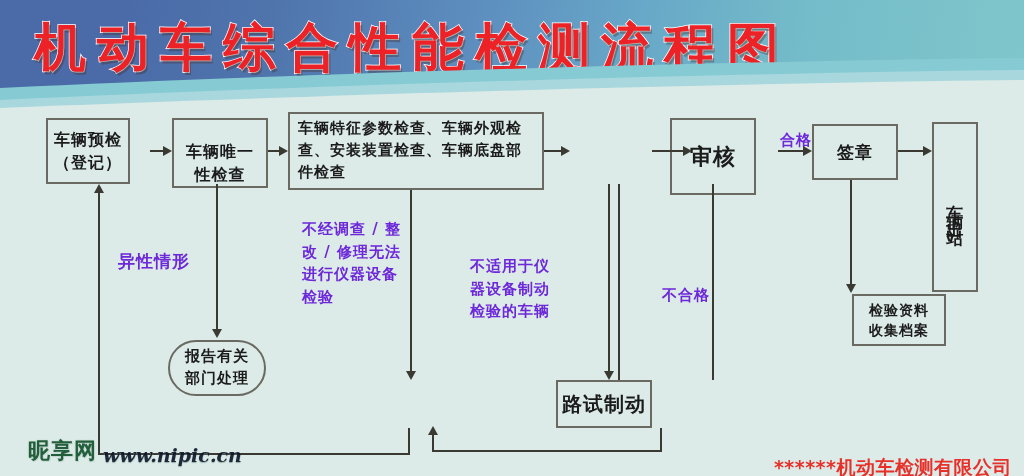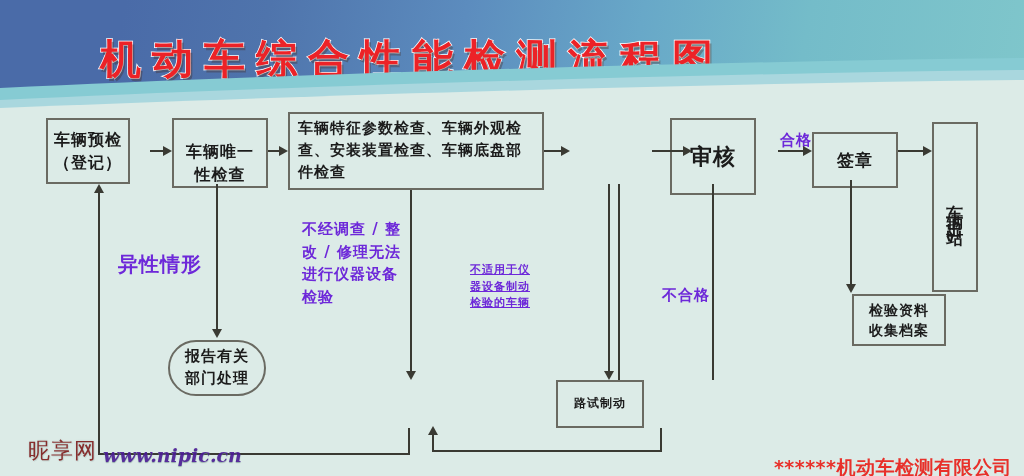--- a/index.html
+++ b/index.html
@@ -9,24 +9,24 @@
     background:#dcebe7;
   }
   
   .banner{
     position:absolute;left:0;top:0;width:1024px;height:96px;
     background:linear-gradient(100deg,#4a6ba8 0%,#4a6ba8 12%,#4f74ac 26%,#5c8cbe 45%,#68a8c8 62%,#74bcc9 78%,#7fc6cb 100%);
     overflow:hidden;
   }
   .banner-inner{position:absolute;inset:0;}
   .title{
-    position:absolute;left:0;top:11px;width:824px;height:96px;
+    position:absolute;left:0;top:0;width:824px;height:96px;
     display:flex;align-items:center;justify-content:center;
     font-family:"DejaVu Sans","Liberation Sans",sans-serif;
-    font-weight:bold;font-size:41px;letter-spacing:11px;
+    font-weight:bold;font-size:52px;letter-spacing:11px;
     color:#ec2227;
     -webkit-text-stroke:1.5px #ffffff;
     paint-order:stroke fill;
     text-shadow:2px 3px 0 rgba(70,40,30,.35);
     white-space:nowrap;
   }
   
   .curve{position:absolute;left:0;width:1024px;pointer-events:none;}
   .curve svg{display:block;}
   
@@ -54,27 +54,27 @@
   .arrow{position:absolute;width:0;height:0;}
   .arrow.right{border-top:5px solid transparent;border-bottom:5px solid transparent;border-left:9px solid #3a3a33;}
   .arrow.down{border-left:5px solid transparent;border-right:5px solid transparent;border-top:9px solid #3a3a33;}
   .arrow.up{border-left:5px solid transparent;border-right:5px solid transparent;border-bottom:9px solid #3a3a33;}
   
   .wm-left{
     position:absolute;left:28px;top:436px;display:flex;align-items:flex-end;gap:6px;
     opacity:.92;
   }
   .wm-logo{
-    font-size:22px;font-weight:normal;color:#7f1d1d;letter-spacing:1px;
+    font-size:22px;font-weight:bold;color:#14532d;letter-spacing:1px;
     text-shadow:0 0 2px #b6c9c6,1px 1px 0 #c9dad6;
     font-family:"DejaVu Sans","Liberation Sans",sans-serif;
     text-align:right;
   }
   .wm-url{
-    font-style:italic;font-size:19px;font-weight:bold;color:#4c1d95;
+    font-style:italic;font-size:19px;font-weight:bold;color:#0f172a;
     text-shadow:0 1px 1px rgba(120,150,148,.8);
     font-family:"DejaVu Serif","Liberation Serif",serif;
   }
   .wm-id{
     position:absolute;right:10px;top:440px;
     background:rgba(150,160,158,.55);color:#eef4f3;
     font-size:13px;letter-spacing:.3px;padding:1px 6px 2px;
     font-family:"DejaVu Sans","Liberation Sans",sans-serif;
     white-space:nowrap;
   }
@@ -116,51 +116,51 @@
 
   <div class="node" style="left:288px;top:112px;width:256px;height:78px;font-size:15px;padding:4px 8px;justify-content:flex-start;text-align:left;">
     <span>车辆特征参数检查、车辆外观检查、安装装置检查、车辆底盘部件检查</span>
   </div>
 
 
   <div class="node" style="left:670px;top:118px;width:86px;height:77px;font-size:22px;">
     <span>审核</span>
   </div>
 
-  <div class="node" style="left:812px;top:132px;width:86px;height:56px;font-size:17px;text-align:center;">
+  <div class="node" style="left:812px;top:124px;width:86px;height:56px;font-size:17px;text-align:center;">
     <span>签章</span>
   </div>
 
   <div class="node vertical" style="left:932px;top:122px;width:46px;height:170px;font-size:17px;">
     <span>车辆出站</span>
   </div>
 
   <div class="node" style="left:804px;top:294px;width:94px;height:52px;font-size:14px;margin-left:48px;">
     <span style="white-space:pre-line">检验资料
 收集档案</span>
   </div>
 
   <div class="node" style="left:168px;top:340px;width:98px;height:56px;font-size:15px;border-radius:28px;">
     <span style="white-space:pre-line">报告有关
 部门处理</span>
   </div>
 
 
-  <div class="node" style="left:556px;top:380px;width:88px;height:48px;font-size:12px;">
+  <div class="node" style="left:556px;top:380px;width:96px;height:48px;font-size:20px;">
     <span>路试制动</span>
   </div>
 
-  <div class="label" style="left:118px;top:249px;font-size:20px;">异性情形</div>
+  <div class="label" style="left:118px;top:249px;font-size:17px;">异性情形</div>
 
   <div class="label" style="left:262px;top:218px;font-size:15px;margin-left:40px;">不经调查 / 整
 改 / 修理无法
 进行仪器设备
 检验</div>
 
-  <div class="label" style="left:470px;top:262px;font-size:11px;text-decoration:underline;">不适用于仪
+  <div class="label" style="left:470px;top:255px;font-size:15px;">不适用于仪
 器设备制动
 检验的车辆</div>
 
   <div class="label" style="left:662px;top:284px;font-size:15px;">不合格</div>
 
   <div class="label" style="left:780px;top:129px;font-size:15px;">合格</div>
 
   <div class="ln hln" style="left:150px;top:150px;width:13px;"></div>
   <div class="arrow right" style="left:163px;top:146px;"></div>
 

